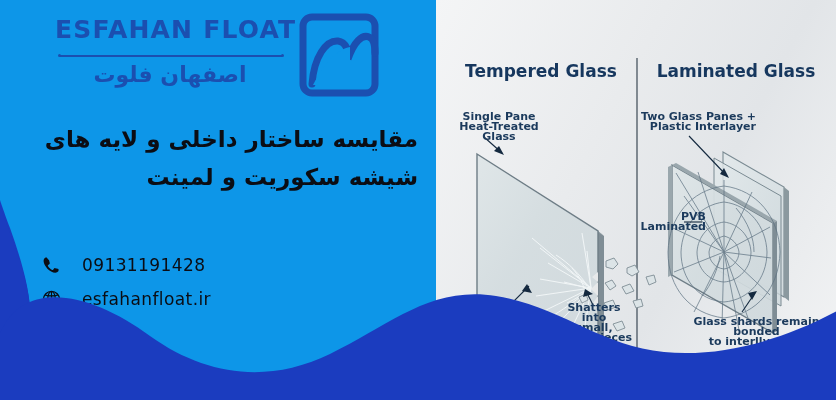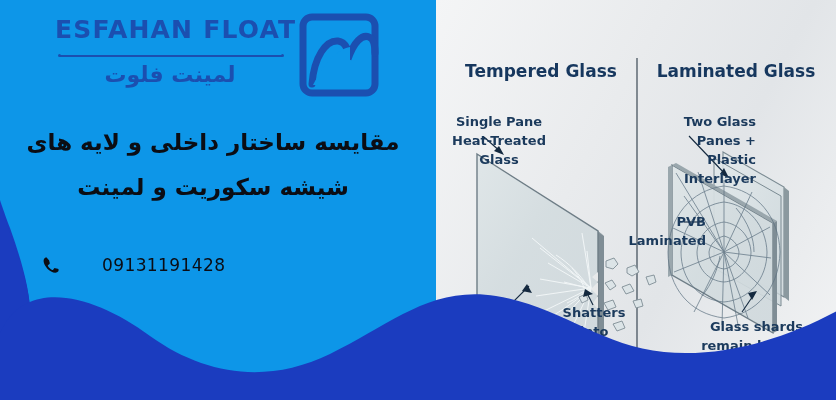--- a/index.html
+++ b/index.html
@@ -92,41 +92,40 @@
     left: 243px;
     top: 0px;
   }
 
   
   .headline {
     position: absolute;
     left: 8px;
     top: 120px;
     width: 410px;
-    text-align: center;
+    text-align: right;
     direction: rtl;
     color: #0b0d14;
     font-family: "DejaVu Sans", "Liberation Sans", sans-serif;
     font-weight: bold;
     font-size: 23px;
-    line-height: 45px;
+    line-height: 38px;
   }
 
   
   .contact-list {
     position: absolute;
     left: 38px;
     top: 248px;
     width: 260px;
   }
   .contact-row {
     display: flex;
     align-items: center;
     height: 34px;
-    gap: 20px;
   }
   .contact-icon {
     width: 26px;
     height: 26px;
     display: flex;
     align-items: center;
     justify-content: center;
     flex: 0 0 26px;
   }
   .contact-text {
@@ -161,22 +160,22 @@
     white-space: nowrap;
     text-align: center;
   }
   #title-tempered { left: 10px;  top: 61px; width: 190px; }
   #title-laminated { left: 205px; top: 61px; width: 190px; }
 
   .anno {
     position: absolute;
     font-family: "DejaVu Sans", "Liberation Sans", sans-serif;
     font-weight: bold;
-    font-size: 13px;
-    line-height: 19px;
+    font-size: 11px;
+    line-height: 10px;
     color: #1b3a5c;
   }
   #anno-single   { left: 8px;   top: 112px; width: 110px; text-align: center; }
   #anno-strength { left: 2px;   top: 306px; width: 96px;  text-align: left; }
   #anno-shatter  { left: 118px; top: 303px; width: 80px;  text-align: center; }
   #anno-two      { left: 200px; top: 112px; width: 120px; text-align: right; }
   #anno-pvb      { left: 190px; top: 212px; width: 80px;  text-align: right; }
   #anno-bonded   { left: 248px; top: 317px; width: 145px; text-align: center; }
 
   .wave-overlay {
@@ -194,21 +193,21 @@
 
     <svg class="left-svg" width="436" height="400" viewBox="0 0 436 400">
 
       <path d="M0,200 C0,200 4,212 10,228 C22,262 34,300 30,336 C27,366 14,388 0,400 Z" fill="#1b3cbf"></path>
       <path d="M0,206 C14,246 34,288 30,330 C27,362 14,386 0,400 L0,206 Z" fill="#1b3cbf"></path>
     </svg>
 
     <div class="logo-block">
       <div class="logo-wordmark">ESFAHAN FLOAT</div>
       <div class="logo-rule"></div>
-      <div class="logo-persian">لمینت فلوت</div>
+      <div class="logo-persian">اصفهان فلوت</div>
       <span class="logo-mark">
         <svg width="82" height="84" viewBox="0 0 82 84">
           <rect x="5" y="4" width="72" height="76" rx="9" ry="9" fill="none" stroke="#1b4fb0" stroke-width="7"></rect>
           <path d="M14,71 C16,44 28,27 40,28 C48,29 51,38 50,46
                    C56,29 64,21 71,24 C76,26 77,33 77,40" fill="none" stroke="#1b4fb0" stroke-width="7" stroke-linecap="round"></path>
           <path d="M15,72 C26,50 40,36 52,34 L52,72 Z" fill="#0d96e8"></path>
         </svg>
       </span>
     </div>
 
@@ -221,20 +220,33 @@
             <path d="M6.6 2.8 C5.3 2.5 4 3.3 3.4 4.6 C2.6 6.4 3 8.8 4.3 11.3
                      C5.8 14.2 8.4 17 11.6 18.8 C14.1 20.2 16.6 20.6 18.3 19.8
                      C19.6 19.2 20.4 17.9 20.1 16.6 C20 16.1 19.6 15.8 19.1 15.7
                      L16.2 15 C15.6 14.9 15 15.1 14.7 15.6 L13.9 16.8
                      C13.6 17.2 13.1 17.4 12.7 17.2 C10.9 16.3 9 14.5 7.9 12.6
                      C7.6 12.2 7.8 11.7 8.2 11.4 L9.4 10.6 C9.9 10.3 10.1 9.7 10 9.1
                      L9.2 6.1 C9.1 5.6 8.7 5.2 8.2 5.1 Z" fill="#0b0d14"></path>
           </svg>
         </span>
         <span class="contact-text">09131191428</span>
+      </div>
+      <div class="contact-row">
+        <span class="contact-icon">
+          <svg width="21" height="21" viewBox="0 0 24 24">
+            <circle cx="12" cy="12" r="9.2" fill="none" stroke="#0b0d14" stroke-width="1.5"></circle>
+            <ellipse cx="12" cy="12" rx="4.4" ry="9.2" fill="none" stroke="#0b0d14" stroke-width="1.3"></ellipse>
+            <line x1="2.8" y1="12" x2="21.2" y2="12" stroke="#0b0d14" stroke-width="1.3"></line>
+            <path d="M4.4 6.6 C7 8.3 17 8.3 19.6 6.6" fill="none" stroke="#0b0d14" stroke-width="1.2"></path>
+            <path d="M4.4 17.4 C7 15.7 17 15.7 19.6 17.4" fill="none" stroke="#0b0d14" stroke-width="1.2"></path>
+            <line x1="12" y1="2.8" x2="12" y2="21.2" stroke="#0b0d14" stroke-width="1.3"></line>
+          </svg>
+        </span>
+        <span class="contact-text">esfahanfloat.ir</span>
       </div>
     </div>
   </div>
 
   <div class="right-panel">
 
     <svg class="right-svg" width="400" height="400" viewBox="0 0 400 400">
 
       <defs>
         <linearGradient id="glassFace" x1="0" y1="0" x2="1" y2="1">

